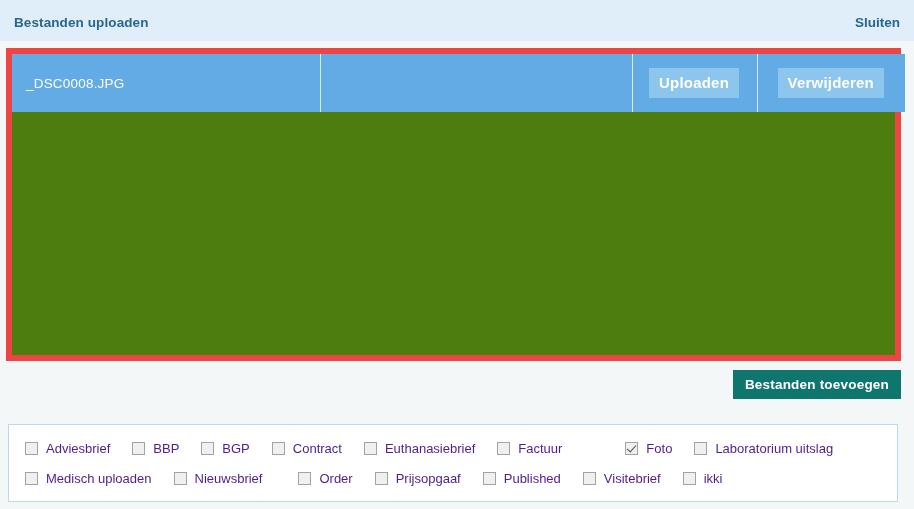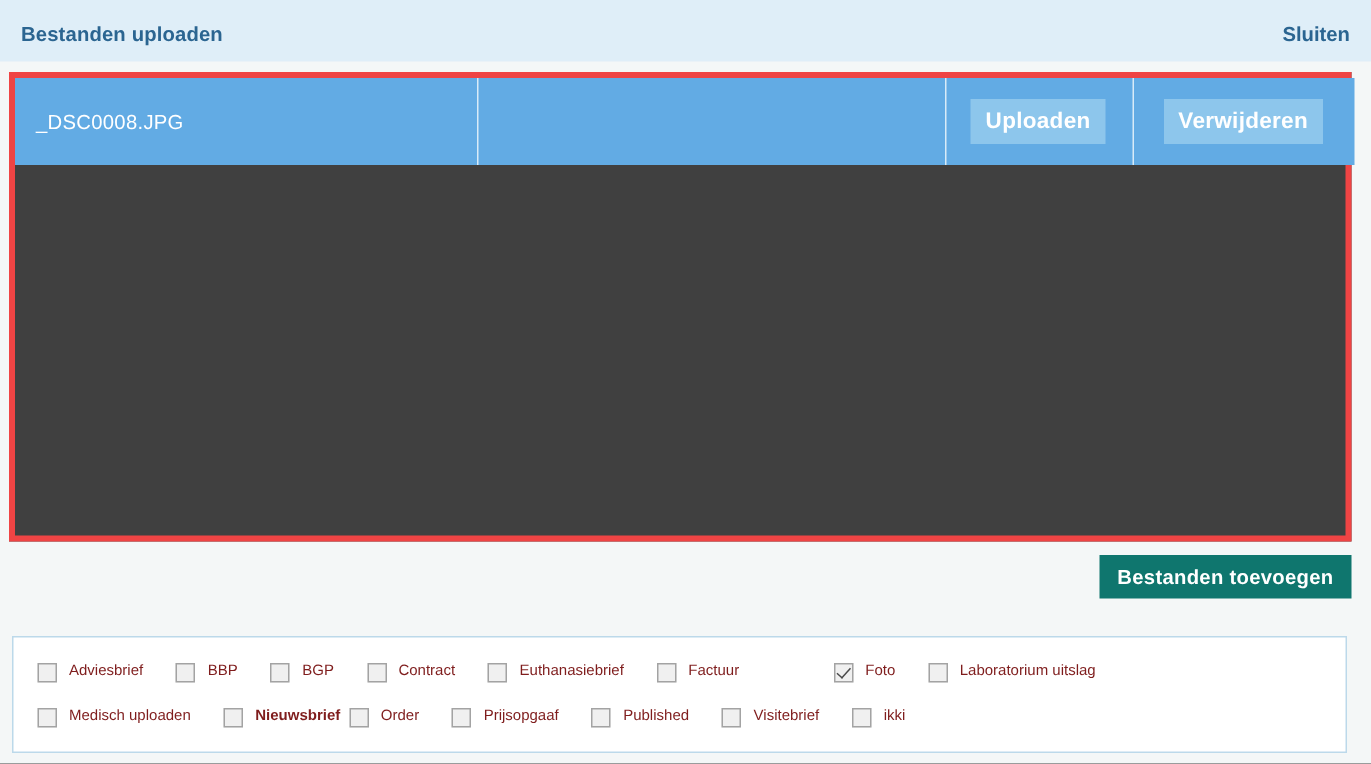--- a/index.html
+++ b/index.html
@@ -47,22 +47,22 @@
     text-decoration: none;
   }
 
   
   .list-panel {
     position: absolute;
     left: 6px;
     top: 48px;
     width: 895px;
     height: 313px;
-    background: #404040;
-    border: 4px solid #ef4444;
+    background: #4d7c0f;
+    border: 6px solid #ef4444;
     box-sizing: border-box;
   }
 
   .file-row {
     position: absolute;
     left: 0;
     top: 0;
     width: 893px;
     height: 58px;
     background: #62abe4;
@@ -182,22 +182,22 @@
     left: 3px;
     top: 0px;
     width: 4px;
     height: 8px;
     border: solid #4a4a4a;
     border-width: 0 1.6px 1.6px 0;
     transform: rotate(42deg);
   }
   .tag-item .lbl {
     margin-left: 8px;
-    font-size: 10px;
-    color: #7f1d1d;
+    font-size: 13px;
+    color: #4c1d95;
     line-height: 1;
   }
 </style>
 </head>
 <body>
 
 <div class="header-bar">
   <div class="header-title">Bestanden uploaden</div>
   <a class="header-close">Sluiten</a>
 </div>
@@ -256,21 +256,21 @@
       <label class="tag-item" style="margin-right: 22px;">
         <span class="box"></span>
         <span class="lbl">Laboratorium uitslag</span>
       </label>
     </div>
   <div class="tag-row" id="tag-row-2">
       <label class="tag-item" style="margin-right: 22px;">
         <span class="box"></span>
         <span class="lbl">Medisch uploaden</span>
       </label>
-      <label class="tag-item" style="margin-right: 6px; font-weight: bold;">
+      <label class="tag-item" style="margin-right: 36px;">
         <span class="box"></span>
         <span class="lbl">Nieuwsbrief</span>
       </label>
       <label class="tag-item" style="margin-right: 22px;">
         <span class="box"></span>
         <span class="lbl">Order</span>
       </label>
       <label class="tag-item" style="margin-right: 22px;">
         <span class="box"></span>
         <span class="lbl">Prijsopgaaf</span>

